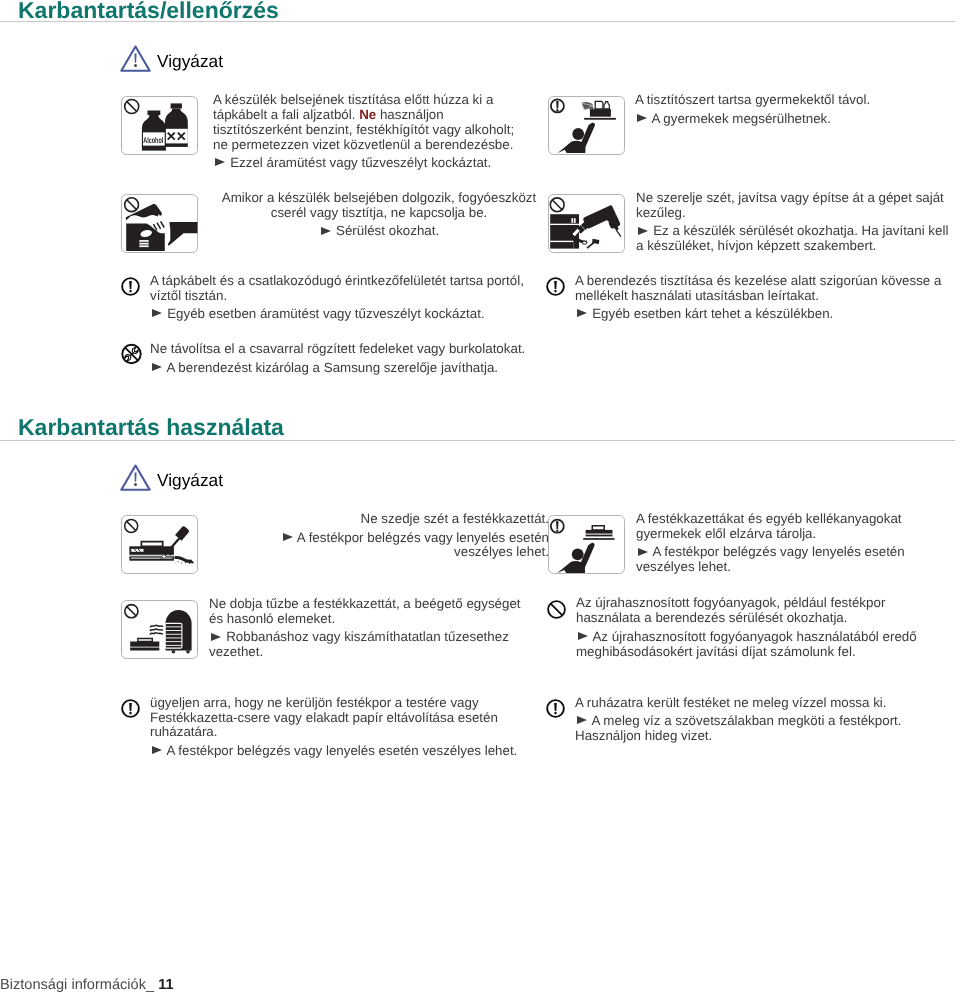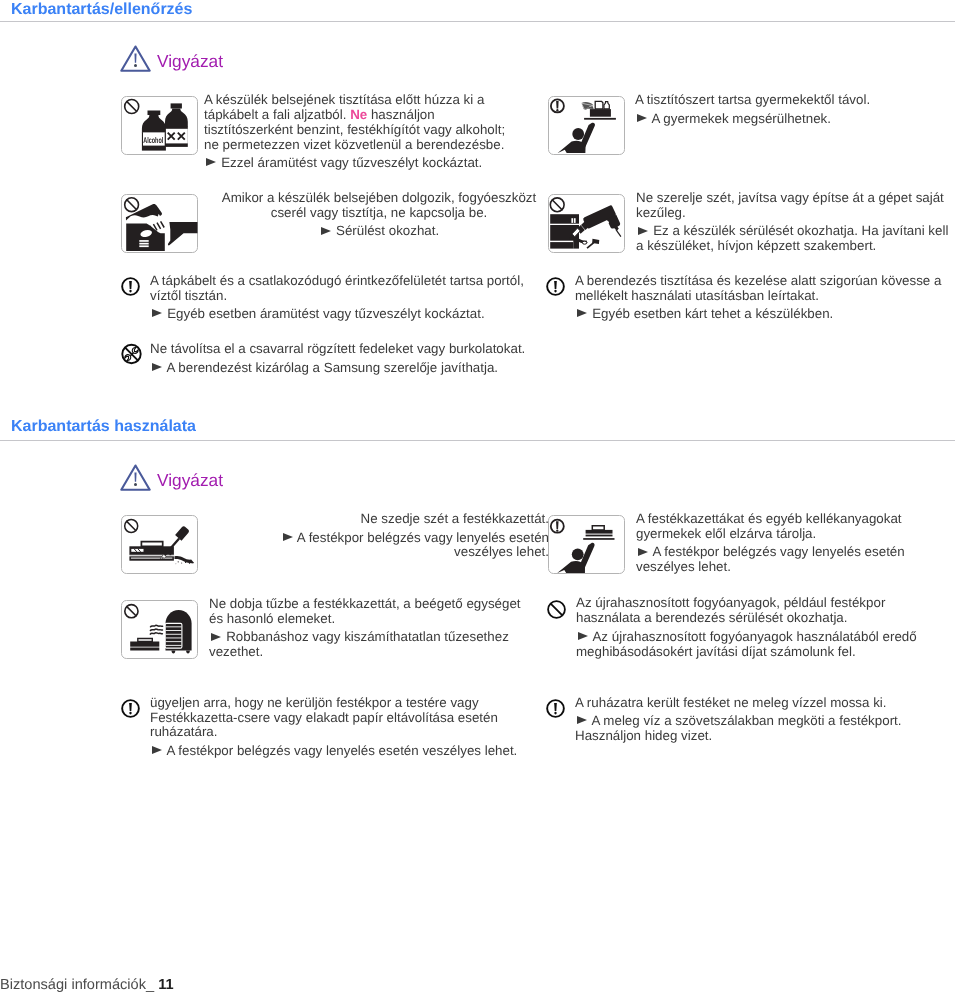--- a/index.html
+++ b/index.html
@@ -9,45 +9,45 @@
     width: 960px; height: 994px;
     background: #ffffff;
     font-family: "Liberation Sans", sans-serif;
     -webkit-font-smoothing: antialiased;
     text-rendering: geometricPrecision;
   }
   .page { position: relative; width: 960px; height: 994px; overflow: hidden; }
 
   
   .sec-title {
-    position: absolute; left: 11px;
-    font-size: 16px; font-weight: bold; color: #3b82f6;
+    position: absolute; left: 18px;
+    font-size: 23px; font-weight: bold; color: #0f766e;
     white-space: nowrap; line-height: 20px;
   }
   .rule { position: absolute; left: 0; width: 955px; height: 1px; background: #c6c6ca; }
 
   
   .caution { position: absolute; }
   .caution .tri { position: absolute; left: 0; top: 0; }
   .caution .label {
     position: absolute; left: 37px; top: 7.1px;
-    font-size: 17.3px; color: #a21caf; white-space: nowrap; line-height: 18px;
+    font-size: 17.3px; color: #000000; white-space: nowrap; line-height: 18px;
   }
 
   
   .item { position: absolute; }
   .item .ibox { position: absolute; left: 0; top: 0; }
   .txt {
     position: absolute;
     font-size: 13.35px; color: #3b3b3b; line-height: 14.9px;
   }
   .txt p { margin: 0; white-space: nowrap; }
   .txt p:empty { display: none; }
   .txt .b2 { margin-top: 3.5px; text-indent: 0; }
-  .txt b { font-weight: bold; color: #ec4899; }
+  .txt b { font-weight: bold; color: #7f1d1d; }
   .arw { display:inline-block; width:10px; height:9.3px; vertical-align:-0.5px;
          position:relative; margin-left:2.3px; margin-right:1.2px; }
   .arw::before { content:""; position:absolute; left:0; top:0;
          border-left:10px solid #3b3b3b; border-top:4.65px solid transparent;
          border-bottom:4.65px solid transparent; }
 
   
   .footer {
     position: absolute; left: 0; width: 960px; text-align: left;
     font-size: 14.6px; color: #4b4b4b; line-height: 16px;
@@ -87,21 +87,21 @@
           <path d="M56.8 36.7 L63.8 43.7 M63.8 36.7 L56.8 43.7"></path>
         </g>
 
         <rect x="26.5" y="14.5" width="12.8" height="4.5"></rect>
         <path d="M28.4 19.1h9c0 2.3 1.1 3.3 2.6 4.3 3.2 2.2 4.9 5 4.9 9.3v4H20.9v-4c0-4.3 1.6-7.1 4.8-9.3 1.5-1 2.7-2 2.7-4.3z"></path>
         <rect x="20.9" y="36.3" width="24" height="18.3"></rect>
         <rect x="22" y="36.4" width="21.7" height="13.2" fill="#fff"></rect>
         <text x="22.3" y="47.2" font-family="Liberation Sans, sans-serif" font-size="8.4" font-weight="bold" fill="#231f20" textLength="20" lengthAdjust="spacingAndGlyphs">Alcohol</text>
       </g>
     </svg>
-    <div class="txt" style="left:83px; top:-2.9px; width:330px;">
+    <div class="txt" style="left:92px; top:-2.9px; width:330px;">
       <p><span>A készülék belsejének tisztítása előtt húzza ki a</span></p>
       <p><span>tápkábelt a fali aljzatból. </span><b>Ne</b><span> használjon</span></p>
       <p><span>tisztítószerként benzint, festékhígítót vagy alkoholt;</span></p>
       <p><span>ne permetezzen vizet közvetlenül a berendezésbe.</span></p>
       <p class="b2"><span class="arw"></span> <span>Ezzel áramütést vagy tűzveszélyt kockáztat.</span></p>
         <p><span></span></p>
     </div>
   </div>
 
   <div class="item" style="left:548px; top:96px;">

